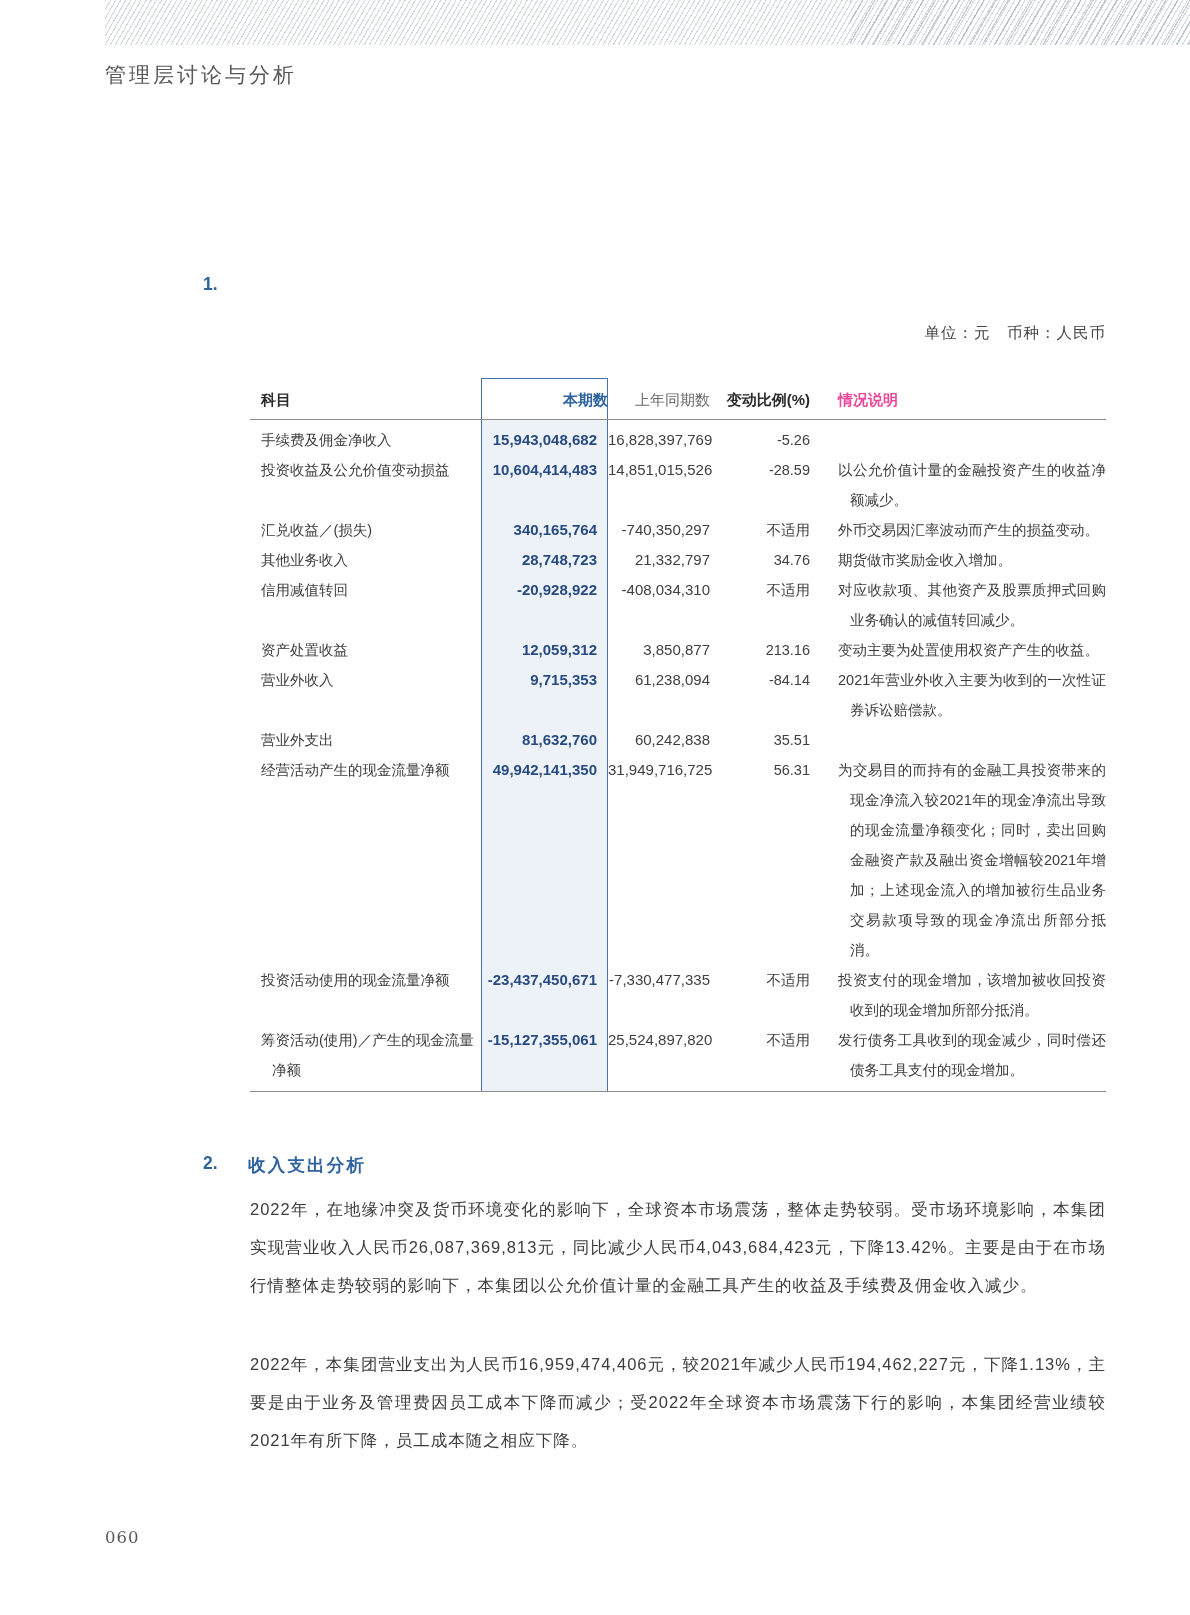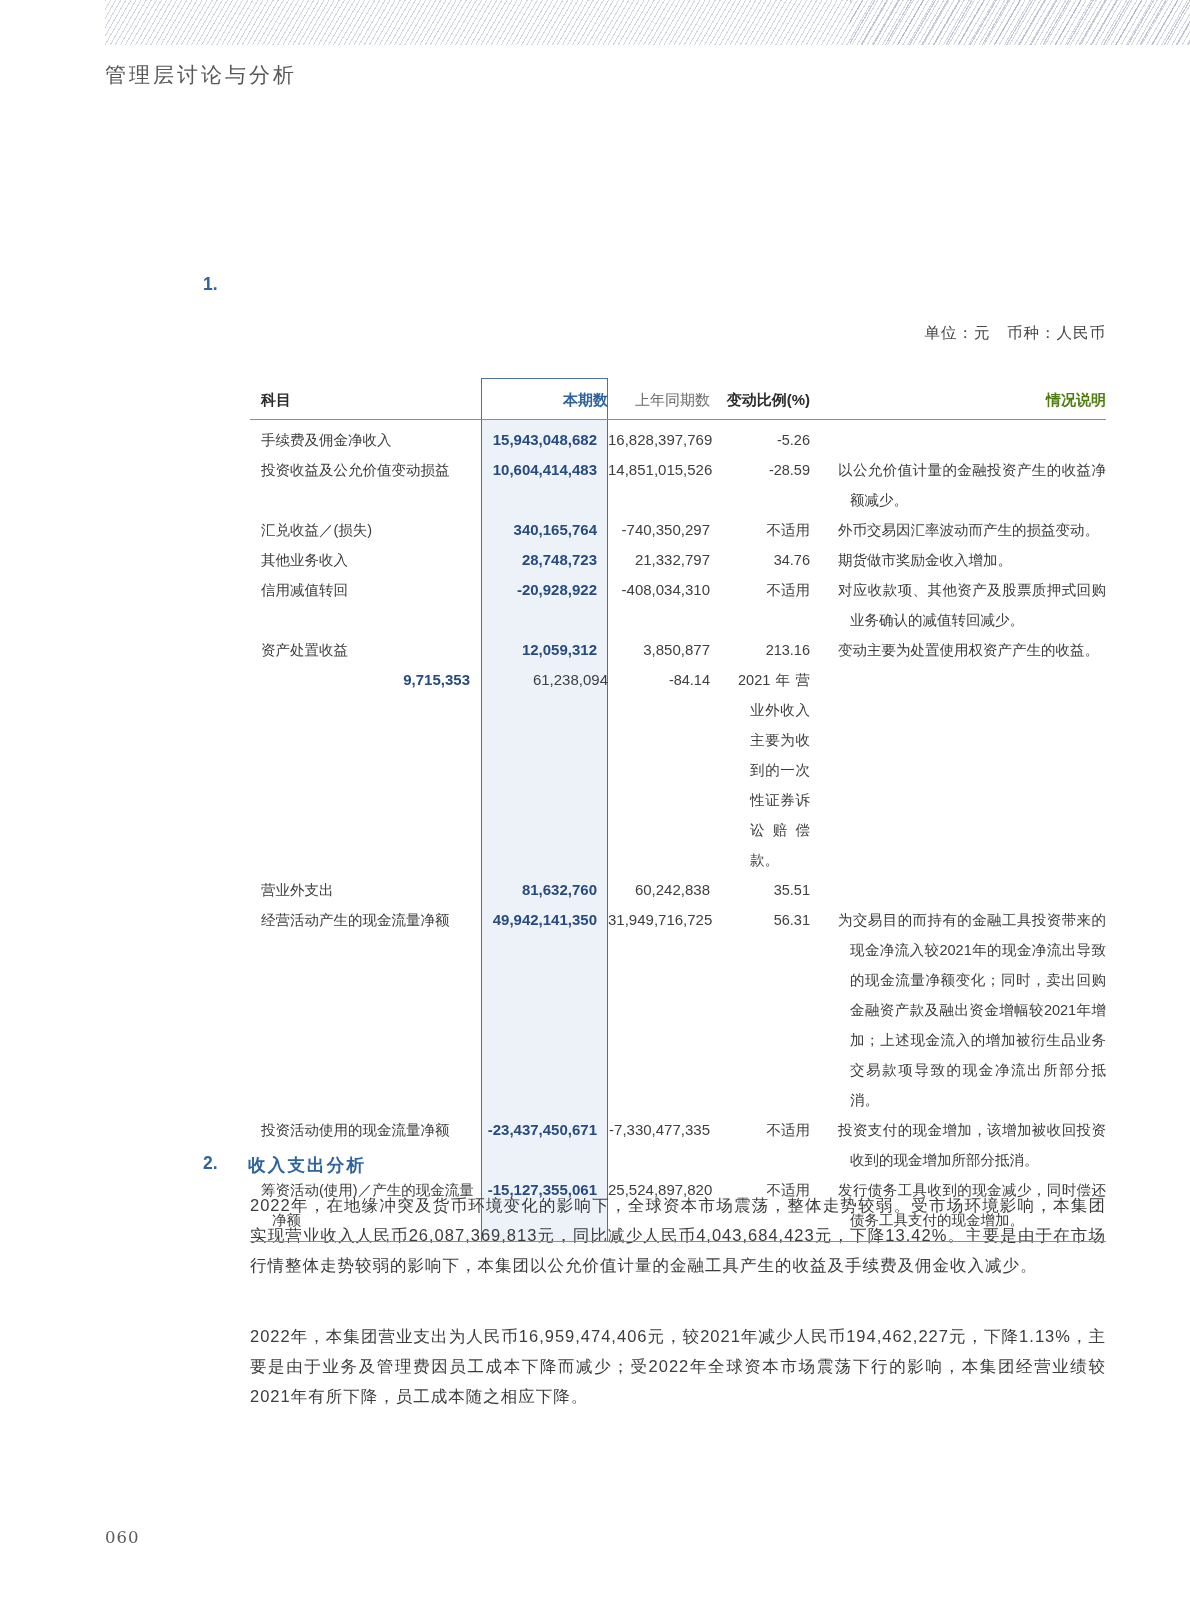--- a/index.html
+++ b/index.html
@@ -53,41 +53,41 @@
   .thead{
     display:grid;grid-template-columns:231px 127px 102px 100px 296px;
     height:42px;box-sizing:border-box;border-bottom:1px solid #8d8d8d;
     align-items:center;padding-top:4px;
     font-size:15px;
   }
   .h-item{padding-left:11px;font-weight:bold;color:#2b2b2b;}
   .h-cur{text-align:right;font-weight:bold;color:#2e639e;}
   .h-prev{text-align:right;color:#6a6a6a;font-weight:normal;}
   .h-chg{text-align:right;font-weight:bold;color:#2b2b2b;}
-  .h-note{padding-left:28px;font-weight:bold;color:#4d7c0f;text-align:right;}
+  .h-note{padding-left:28px;font-weight:bold;color:#ec4899;}
   .tbody{
     padding:5px 0 6px 0;border-bottom:1px solid #8d8d8d;
   }
   .trow{
     display:grid;grid-template-columns:231px 127px 102px 100px 296px;
     line-height:30px;font-size:14.5px;color:#3c3c3c;
   }
   .cell{box-sizing:border-box;}
   .c-item{padding-left:22px;text-indent:-11px;}
   .c-cur{
     text-align:right;padding-right:11px;
     font-weight:bold;color:#274b80;font-size:15px;
   }
   .c-prev{text-align:right;font-size:15px;color:#404040;}
   .c-chg{text-align:right;font-size:14.5px;color:#404040;}
   .c-note{padding-left:40px;text-indent:-12px;text-align:justify;}
   
   .sec2-body{
     position:absolute;left:250px;top:1190px;width:856px;
-    font-size:16.5px;line-height:30px;letter-spacing:1px;
+    font-size:16.5px;line-height:38px;letter-spacing:1px;
     text-align:justify;color:#3c3c3c;
   }
   .sec2-body p{margin:0;}
   .sec2-body p + p{margin-top:41px;}
   
   .page-number{
     position:absolute;left:105px;top:1528px;
     font-family:"DejaVu Serif","Liberation Serif",serif;
     font-size:16.5px;color:#5a5a5a;letter-spacing:1px;
   }
@@ -157,20 +157,21 @@
 
   <div class="trow">
     <div class="cell c-item">资产处置收益</div>
     <div class="cell c-cur">12,059,312</div>
     <div class="cell c-prev">3,850,877</div>
     <div class="cell c-chg">213.16</div>
     <div class="cell c-note">变动主要为处置使用权资产产生的收益。</div>
   </div>
 
   <div class="trow">
+    <div class="cell c-item">营业外收入</div>
     <div class="cell c-cur">9,715,353</div>
     <div class="cell c-prev">61,238,094</div>
     <div class="cell c-chg">-84.14</div>
     <div class="cell c-note">2021年营业外收入主要为收到的一次性证券诉讼赔偿款。</div>
   </div>
 
   <div class="trow">
     <div class="cell c-item">营业外支出</div>
     <div class="cell c-cur">81,632,760</div>
     <div class="cell c-prev">60,242,838</div>

